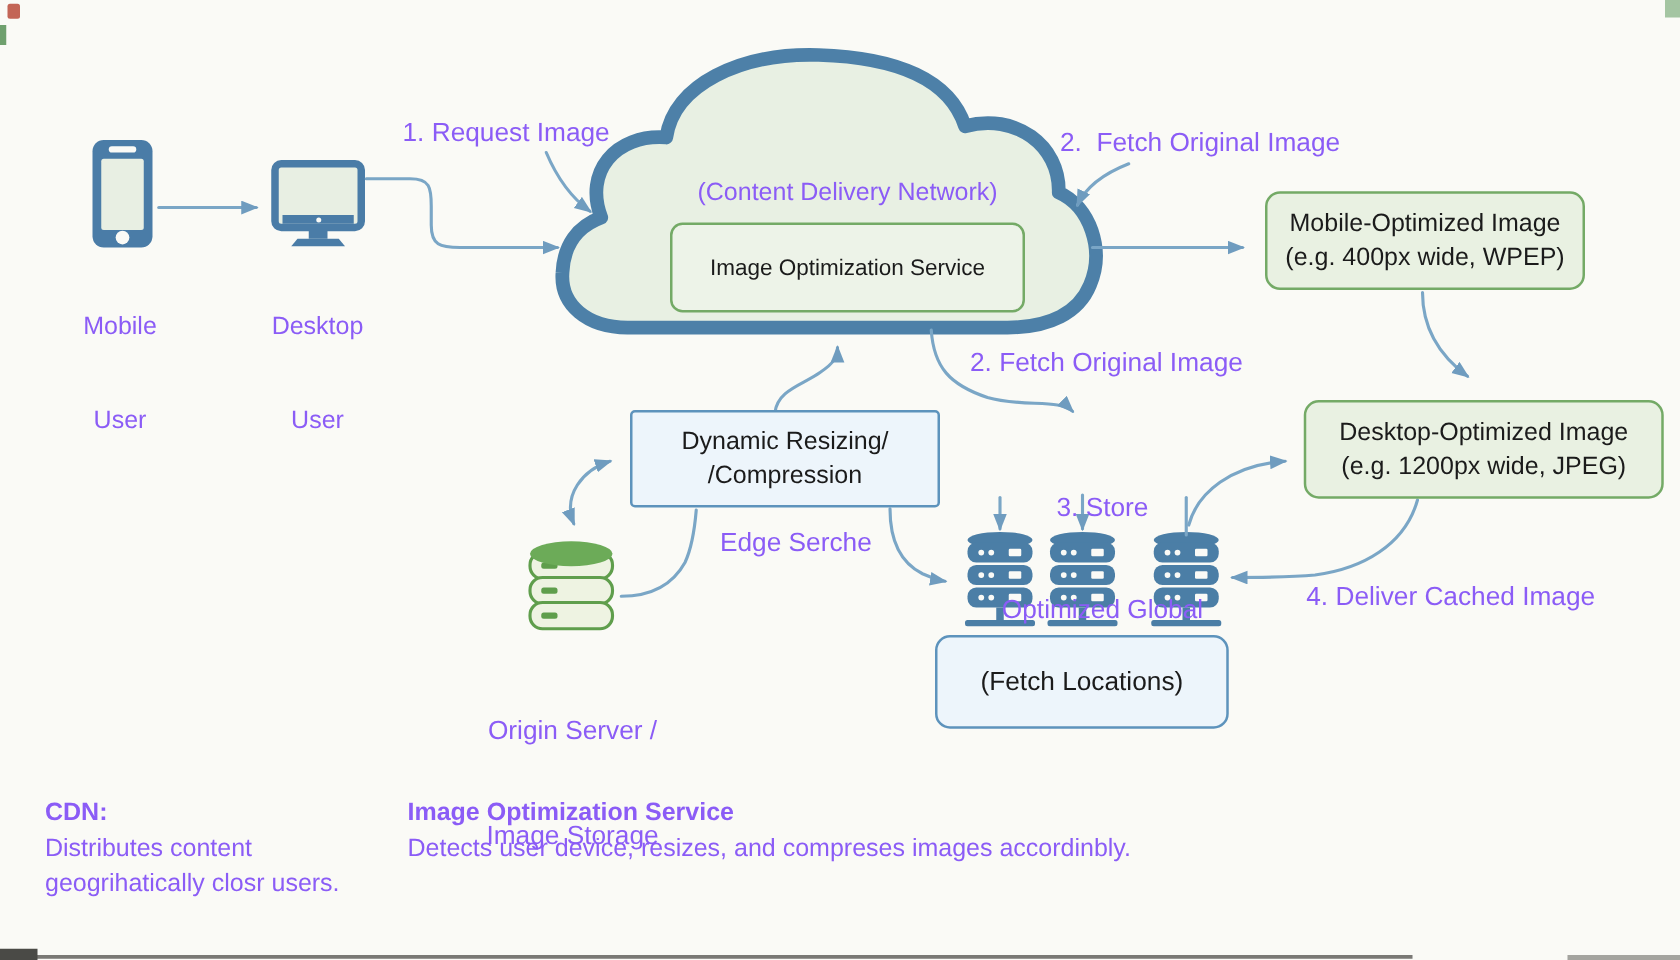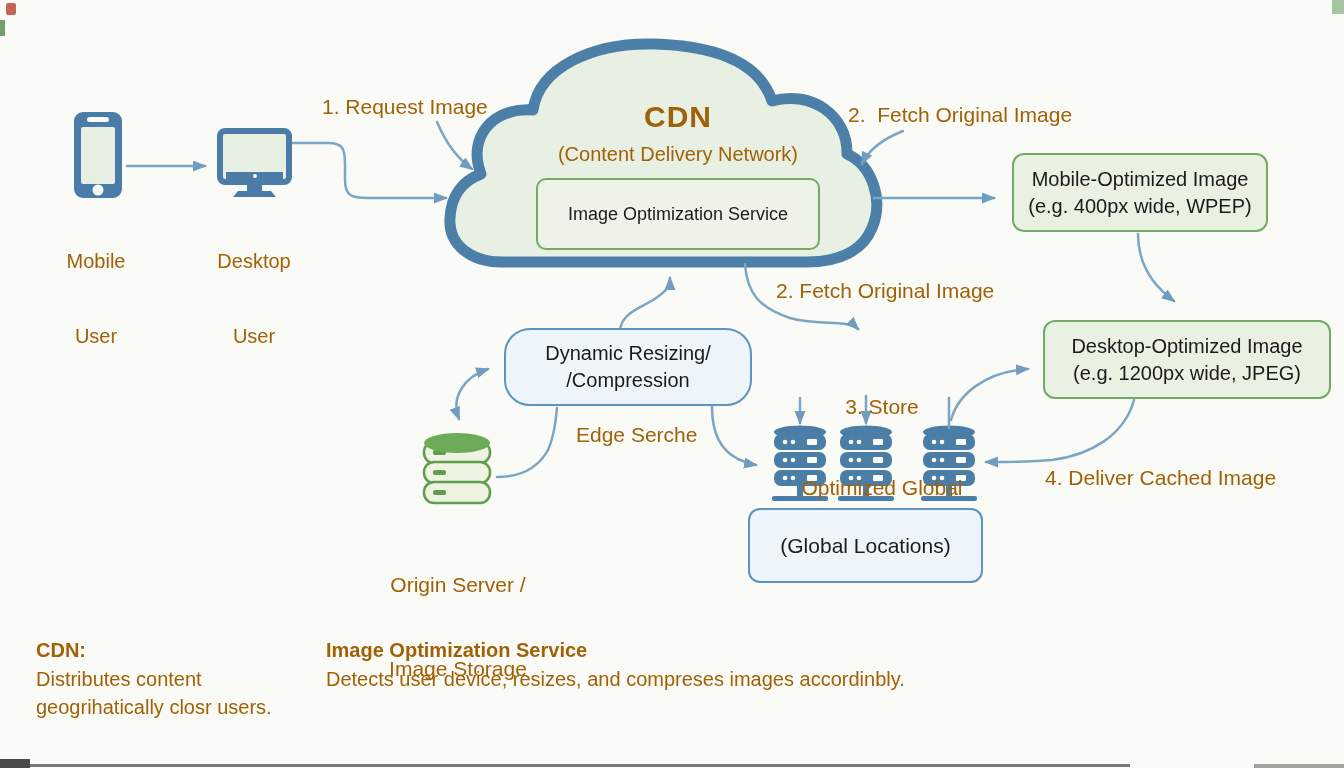--- a/index.html
+++ b/index.html
@@ -2,21 +2,21 @@
 <html><head>
 <meta charset="utf-8">
 <style>
   html,body { margin:0; padding:0; }
   body { font-family: "Liberation Sans", sans-serif; background:#e9e9e9; }
   #canvas {
     position:relative; width:1344px; height:768px; overflow:hidden;
     background:#fafaf6; color:#1b1b1b;
   }
   #shapes { position:absolute; left:0; top:0; width:1344px; height:768px; }
-  .lbl { position:absolute; font-size:21px; color:#a16207; white-space:pre; line-height:27px; }
+  .lbl { position:absolute; font-size:21px; color:#8b5cf6; white-space:pre; line-height:27px; }
   .center { text-align:center; }
   .box {
     position:absolute; box-sizing:border-box; border-radius:12px;
     display:flex; flex-direction:column; justify-content:center; align-items:center;
     white-space:pre; text-align:center;
   }
   .green-box { background:#e9f1e2; border:2px solid #74aa66; }
   .blue-box  { background:#edf5fb; border:2px solid #5d93bc; }
   .cloud-title { font-size:30px; font-weight:700; letter-spacing:1px; }
   .bold { font-weight:700; }
@@ -118,30 +118,29 @@
   <div class="box green-box fs20" style="left:1012px; top:153px; width:256px; height:79px;">
     <div>Mobile-Optimized Image</div>
     <div>(e.g. 400px wide, WPEP)</div>
   </div>
 
   <div class="box green-box fs20" style="left:1043px; top:320px; width:288px; height:79px;">
     <div>Desktop-Optimized Image</div>
     <div>(e.g. 1200px wide, JPEG)</div>
   </div>
 
-  <div class="box blue-box fs20" style="left:504px; top:328px; width:248px; height:78px; border-radius:26px;">
+  <div class="box blue-box fs20" style="left:504px; top:328px; width:248px; height:78px; border-radius:4px;">
     <div>Dynamic Resizing/</div>
     <div>/Compression</div>
   </div>
 
   <div class="box blue-box fs21" style="left:748px; top:508px; width:235px; height:75px;">
-    <div>(Global Locations)</div>
+    <div>(Fetch Locations)</div>
   </div>
 
-  <div class="lbl center cloud-title" style="left:528px; top:103px; width:300px;">CDN</div>
   <div class="lbl center fs20" style="left:528px; top:141px; width:300px;">(Content Delivery Network)</div>
 
   <div class="lbl center fs20" style="left:40px; top:199px; width:112px; line-height:25px;">
     <div>Mobile</div>
     <div>User</div>
   </div>
   <div class="lbl center fs20" style="left:198px; top:199px; width:112px; line-height:25px;">
     <div>Desktop</div>
     <div>User</div>
   </div>

